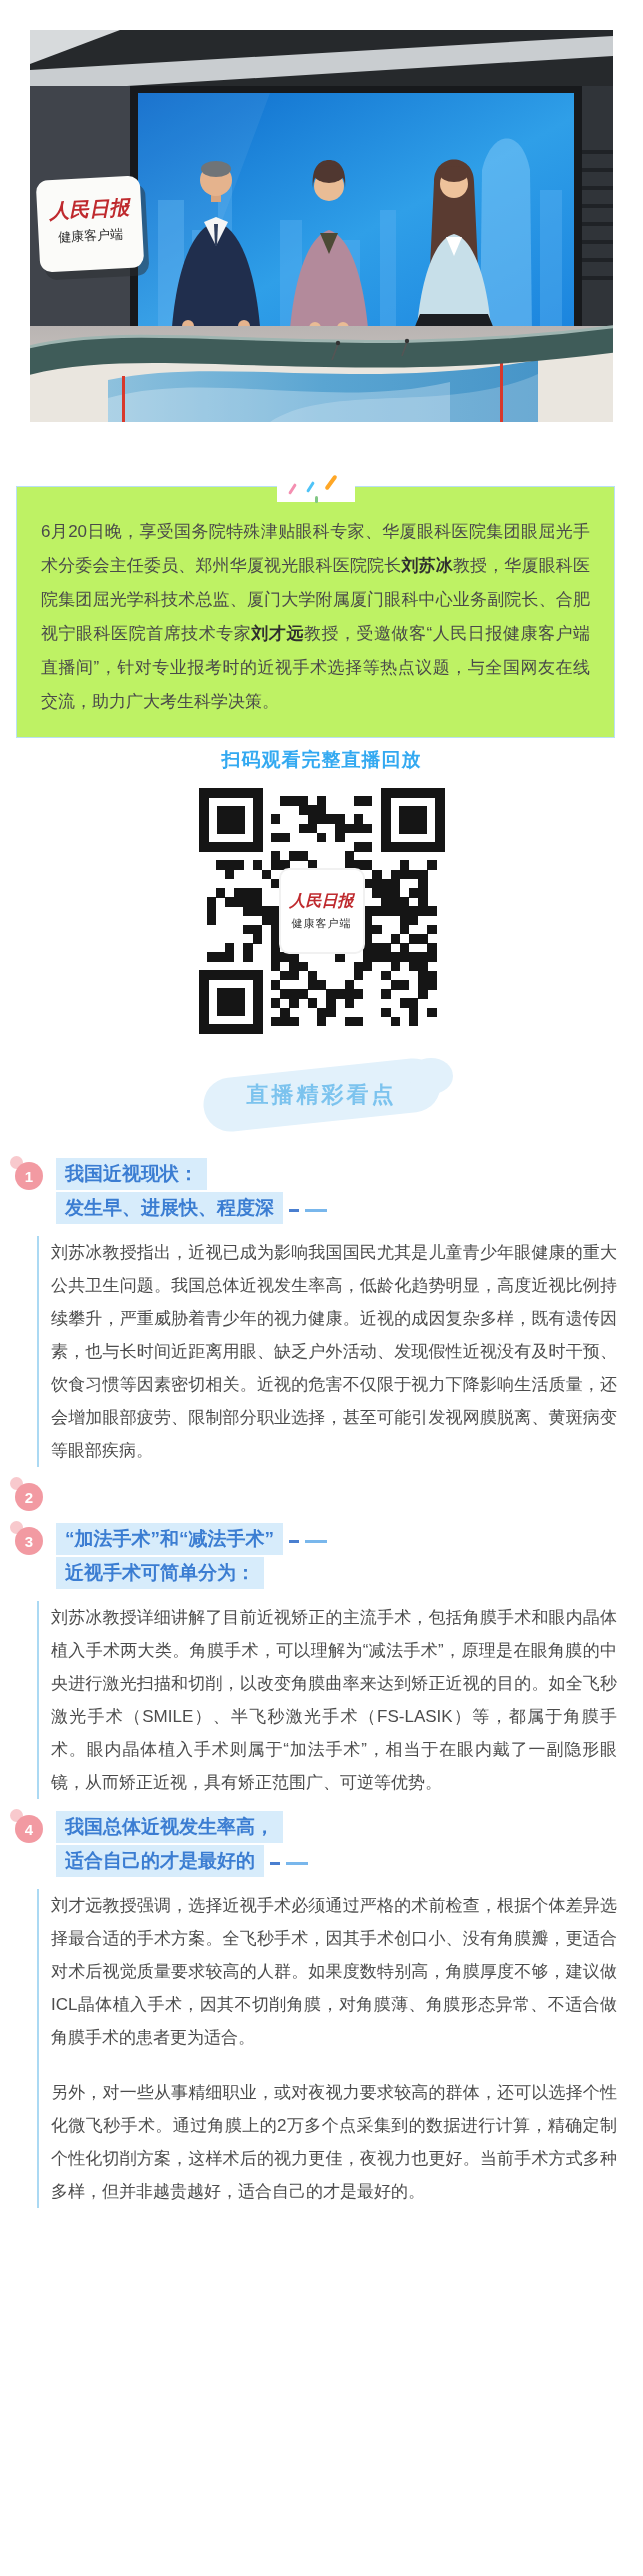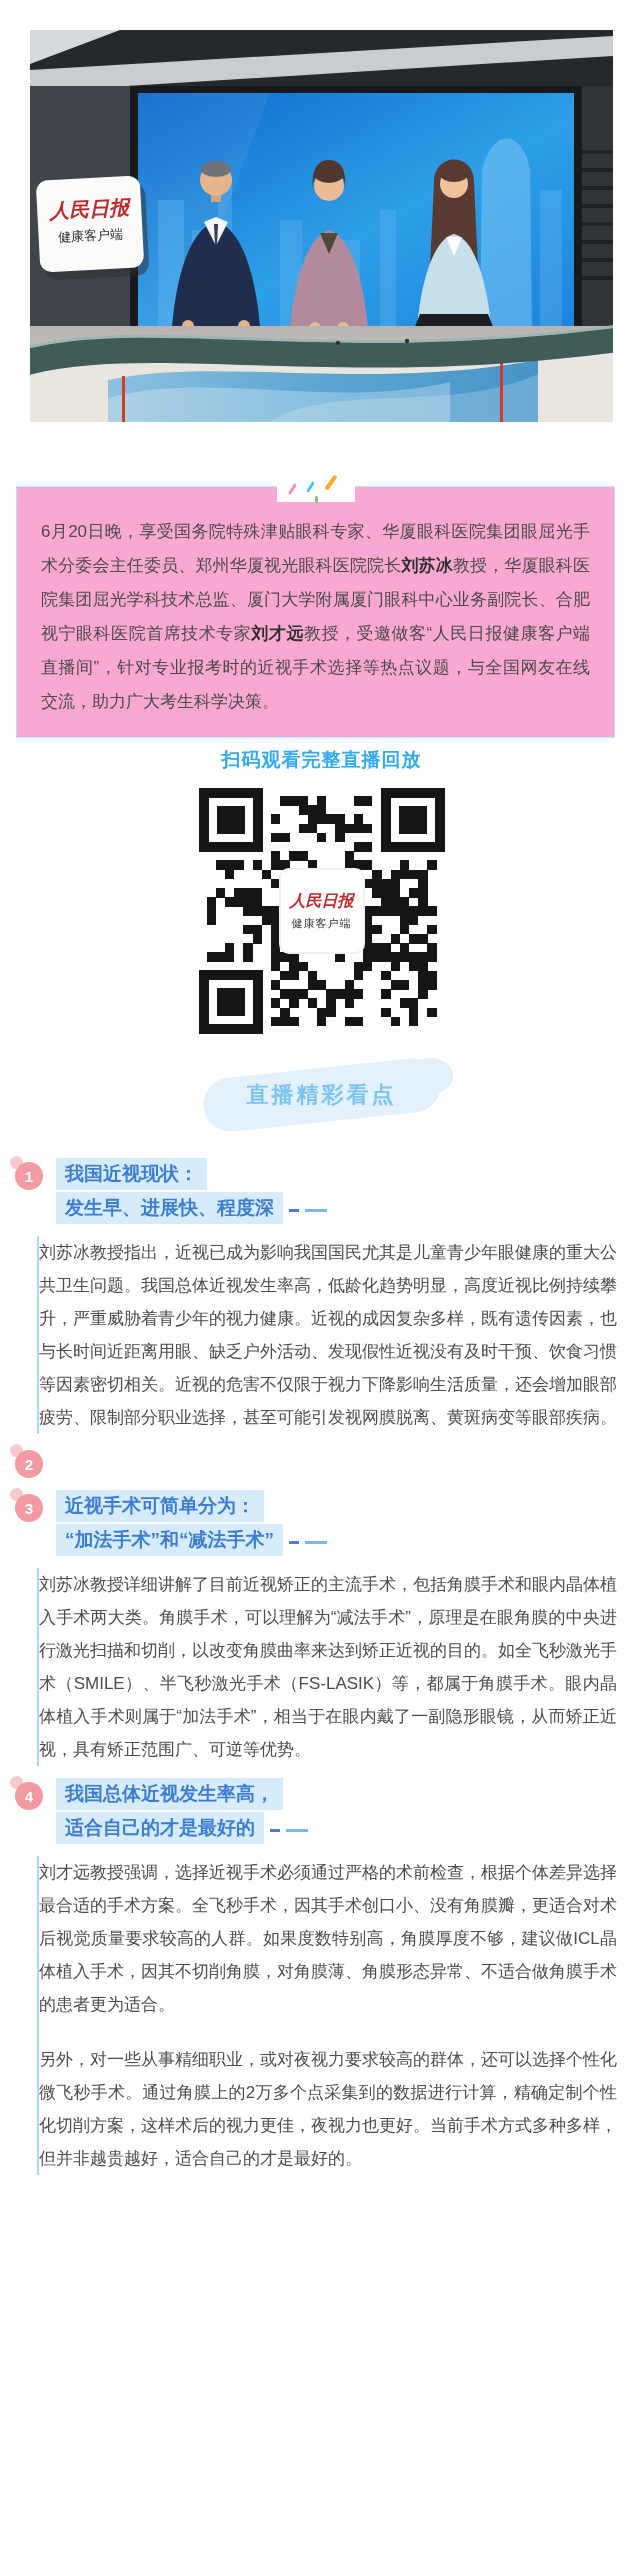--- a/index.html
+++ b/index.html
@@ -5,21 +5,21 @@
   html,body{margin:0;padding:0;background:#fff;}
   .page{position:relative;width:643px;height:2576px;background:#fff;overflow:hidden;
         font-family:"Liberation Sans","DejaVu Sans",sans-serif;}
 
   
   .photo{position:absolute;left:30px;top:30px;width:583px;height:392px;background:#9aa0a4;overflow:hidden;}
   .photo svg{display:block;}
 
   
   .intro-box{position:absolute;left:16px;right:28px;top:486px;border:1px solid #b9e0f5;
-             padding:28px 24px 18px;box-sizing:border-box;background:#f9a8d4;}
+             padding:28px 24px 18px;box-sizing:border-box;background:#bef264;}
   .intro-text{margin:0;font-size:17px;line-height:34px;text-align:justify;color:#4a4a4a;}
   .intro-text b{color:#2f2f2f;}
   .confetti{position:absolute;top:-13px;left:50%;transform:translateX(-50%);width:78px;height:28px;background:#fff;}
   .confetti i{position:absolute;display:block;border-radius:2px;}
   .cf-pink{left:14px;top:9px;width:3px;height:12px;background:#f48fb1;transform:rotate(32deg);}
   .cf-blue{left:32px;top:7px;width:3px;height:12px;background:#4fc3f7;transform:rotate(32deg);}
   .cf-orange{left:52px;top:0;width:4px;height:17px;background:#ffa726;transform:rotate(36deg);}
   .cf-green{left:38px;top:22px;width:3px;height:7px;background:#81c784;}
 
   
@@ -51,21 +51,21 @@
   .badge{position:relative;flex:none;width:30px;height:30px;margin-right:13px;margin-top:2px;}
   .badge-dot{position:absolute;left:-3px;top:-4px;width:13px;height:13px;border-radius:50%;background:#f8c9cd;}
   .badge-main{position:absolute;left:2px;top:2px;width:28px;height:28px;border-radius:50%;background:#f29aa2;
               color:#fff;font-size:15px;font-weight:bold;display:flex;align-items:center;justify-content:center;}
   .t-row{line-height:0;}
   .hl-line{display:inline-block;background:#d7ecfb;color:#3b7dd2;font-weight:bold;font-size:19px;
            line-height:27px;padding:2px 9px 3px;margin-bottom:2px;}
   .tick{display:inline-block;height:3px;margin-left:6px;vertical-align:2px;}
   .tick1{width:10px;background:#4a7fd0;}
   .tick2{width:22px;background:#79b7ec;}
-  .sec-body{margin:10px 26px 0 37px;border-left:2px solid #abd9f3;}
+  .sec-body{margin:10px 26px 0 37px;border-left:2px solid #abd9f3;padding-left:12px;}
   .sec-body p{margin:0 0 22px;font-size:17px;line-height:33px;text-align:justify;color:#4c4c4c;}
   .sec-body p:last-child{margin-bottom:0;}
 </style>
 </head>
 <body>
 
 <div class="page">
 
   <div class="photo">
     <svg width="583" height="392" viewBox="0 0 583 392">
@@ -416,22 +416,22 @@
       </div>
     </div>
 
     <div class="sec">
       <div class="sec-head">
         <div class="badge">
           <span class="badge-dot"></span>
           <span class="badge-main">3</span>
         </div>
         <div class="sec-titles">
+          <div class="t-row"><span class="hl-line">“加法手术”和“减法手术”</span><span class="tick tick1"></span><span class="tick tick2"></span></div>
           <div class="t-row"><span class="hl-line">近视手术可简单分为：</span></div>
-          <div class="t-row"><span class="hl-line">“加法手术”和“减法手术”</span><span class="tick tick1"></span><span class="tick tick2"></span></div>
         </div>
       </div>
       <div class="sec-body">
         <p>刘苏冰教授详细讲解了目前近视矫正的主流手术，包括角膜手术和眼内晶体植入手术两大类。角膜手术，可以理解为“减法手术”，原理是在眼角膜的中央进行激光扫描和切削，以改变角膜曲率来达到矫正近视的目的。如全飞秒激光手术（SMILE）、半飞秒激光手术（FS-LASIK）等，都属于角膜手术。眼内晶体植入手术则属于“加法手术”，相当于在眼内戴了一副隐形眼镜，从而矫正近视，具有矫正范围广、可逆等优势。</p>
       </div>
     </div>
 
     <div class="sec">
       <div class="sec-head">
         <div class="badge">

